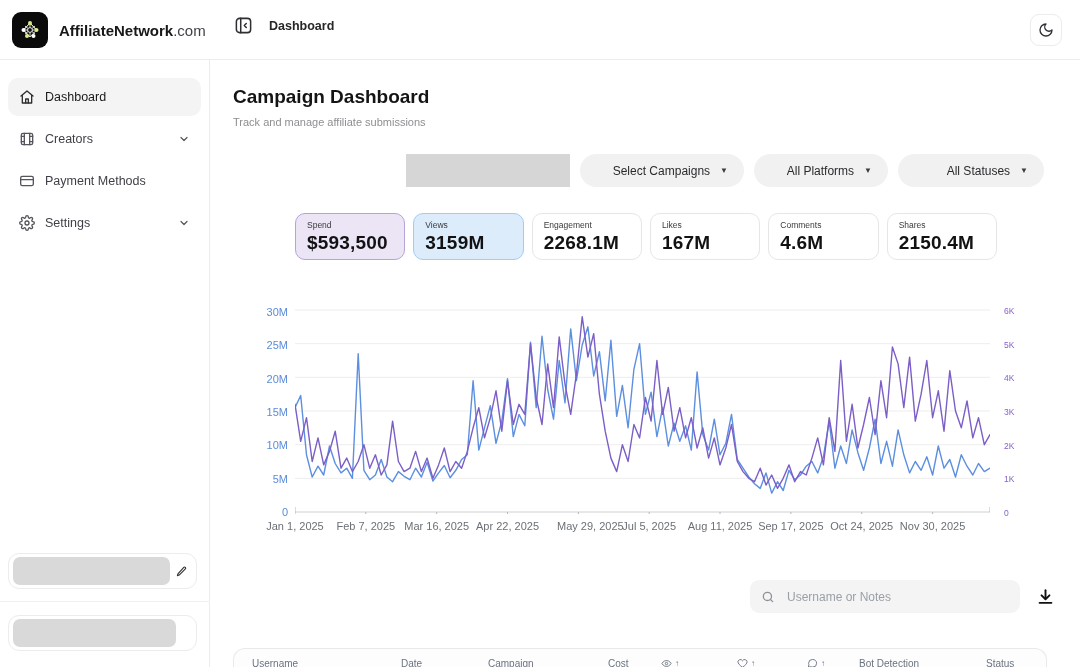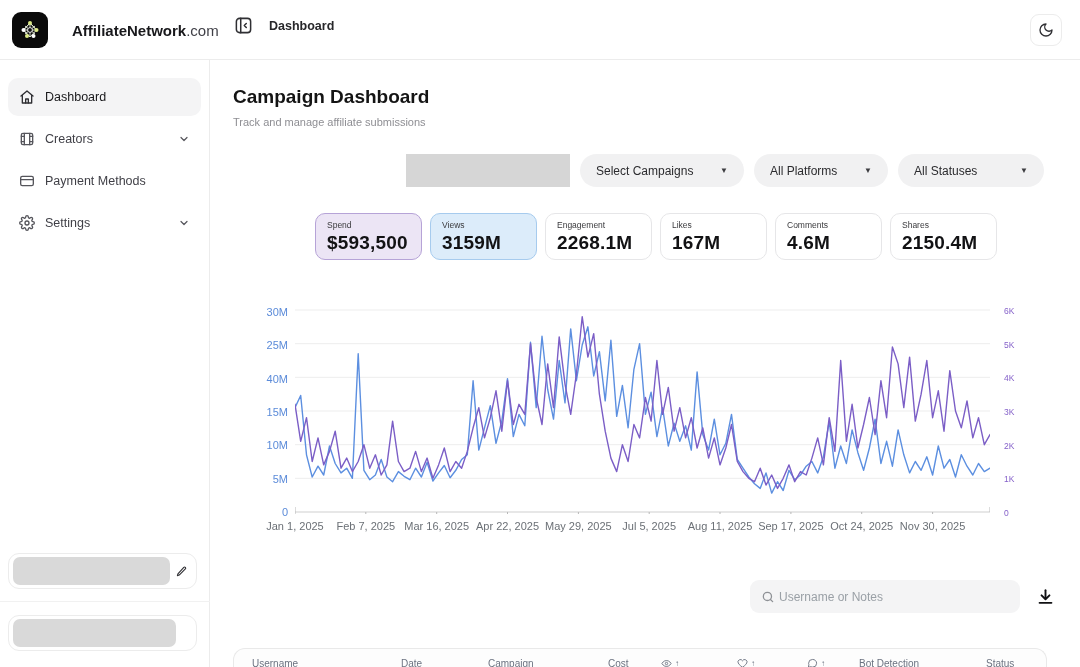--- a/index.html
+++ b/index.html
@@ -3,21 +3,21 @@
 <meta charset="utf-8">
 <style>
   * { margin:0; padding:0; box-sizing:border-box; }
   html,body { width:1080px; height:667px; overflow:hidden; background:#fff;
     font-family:"Liberation Sans","DejaVu Sans",sans-serif; color:#18181b; }
   svg { display:block; }
 
   
   .header { position:absolute; top:0; left:0; width:1080px; height:60px;
     border-bottom:1px solid #ececec; background:#fff; z-index:3; }
-  .brand { position:absolute; left:12px; top:12px; display:flex; align-items:center; gap:24px; }
+  .brand { position:absolute; left:12px; top:12px; display:flex; align-items:center; gap:11px; }
   .logo-box { width:36px; height:36px; background:#0a0a0a; border-radius:9px;
     display:flex; align-items:center; justify-content:center; }
   .brand-text { font-size:15px; color:#18181b; }
   .brand-text b { font-weight:700; }
   .brand-text .suffix { font-weight:400; color:#3f3f46; }
   .crumb-wrap { position:absolute; left:234px; top:16px; display:flex; align-items:center; gap:16px; }
   .crumb-label { font-size:12.5px; font-weight:600; color:#27272a; }
   .theme-btn { position:absolute; right:18px; top:14px; width:32px; height:32px;
     border:1px solid #ececec; border-radius:9px; background:#fff;
     display:flex; align-items:center; justify-content:center; cursor:pointer; }
@@ -38,46 +38,46 @@
 
   
   .main { position:absolute; top:60px; left:210px; width:870px; height:607px; }
   .page-title { position:absolute; left:23px; top:26px; font-size:19px; font-weight:700; color:#141414; }
   .page-sub { position:absolute; left:23px; top:56px; font-size:11px; color:#8e8e93; }
 
   .filters { position:absolute; left:196px; top:94px; width:641px; height:33px;
     display:flex; gap:10px; }
   .filter-skel { width:164px; height:33px; background:#d6d6d6; }
   .pill { height:33px; border-radius:17px; background:#f1f1f2; display:flex; align-items:center;
-    justify-content:space-between; padding:0 16px; font-size:12px; color:#2b2b2e; cursor:pointer; }
+    justify-content:flex-end; padding:0 16px; font-size:12px; color:#2b2b2e; cursor:pointer; }
   .pill.w1{ width:164px; } .pill.w2{ width:134px; } .pill.w3{ width:146px; }
   .caret { font-size:8px; color:#3c3c40; margin-left:10px; }
 
   .stats { position:absolute; left:85px; top:153px; width:702px; height:47px; display:flex; gap:8px; }
   .stat { flex:1; border:1px solid #e6e6e8; border-radius:10px; background:#fff; padding:5px 11px; cursor:pointer; }
   .stat .s-label { font-size:8.5px; color:#3a3a3d; margin-top:1px; }
   .stat .s-value { font-size:19px; font-weight:700; color:#121214; margin-top:2px; letter-spacing:.2px; }
-  .stat.spend { background:#ece5f5; border-color:#b6a3d7;margin-left:20px; }
+  .stat.spend { background:#ece5f5; border-color:#b6a3d7; }
   .stat.views { background:#dcecfa; border-color:#a6cbee; }
 
   
   .chart-wrap { position:absolute; left:0; top:246px; width:870px; height:230px; }
   .y-left { position:absolute; left:16px; top:0; width:62px; height:212px; display:flex;
     flex-direction:column; justify-content:space-between; align-items:flex-end;
     font-size:11px; color:#5b8bd9; }
   .y-right { position:absolute; left:794px; top:0; width:40px; height:212px; display:flex;
     flex-direction:column; justify-content:space-between; align-items:flex-start;
     font-size:8.5px; color:#8561c9; }
   .plot { position:absolute; left:85px; top:2px; width:695px; height:206px; }
   .x-axis { position:absolute; left:85px; top:214px; width:695px; height:12px; font-size:11px; color:#6b7076; }
   .x-axis div { position:absolute; transform:translateX(-50%); white-space:nowrap; }
 
   
   .search-row { position:absolute; left:540px; top:520px; width:270px; height:33px;
-    background:#f4f4f5; border-radius:9px; display:flex; align-items:center; padding:0 11px; gap:4px; }
+    background:#f4f4f5; border-radius:9px; display:flex; align-items:center; padding:0 11px; gap:12px; }
   .search-row input { border:none; outline:none; background:transparent; font-size:12px;
     color:#3f3f46; width:210px; font-family:"Liberation Sans",sans-serif; }
   .search-row input::placeholder { color:#9aa0a6; }
   .dl-btn { position:absolute; left:826px; top:527px; width:20px; height:20px; cursor:pointer; }
 
   .table-card { position:absolute; left:23px; top:588px; width:814px; height:40px;
     border:1px solid #e9e9e9; border-bottom:none; border-radius:12px 12px 0 0; background:#fdfdfd; }
   .th { position:absolute; top:9px; font-size:10px; font-weight:500; color:#6b7280;
     white-space:nowrap; cursor:pointer; display:flex; align-items:center; gap:3px; }
 </style>
@@ -231,21 +231,21 @@
     <div class="stat">
       <div class="s-label">Shares</div>
       <div class="s-value">2150.4M</div>
     </div>
   </div>
 
   <div class="chart-wrap">
     <div class="y-left" id="left-axis">
         <div>30M</div>
         <div>25M</div>
-        <div>40M</div>
+        <div>20M</div>
         <div>15M</div>
         <div>10M</div>
         <div>5M</div>
         <div>0</div>
       </div>
     <svg class="plot" id="chart-svg" viewBox="0 0 695 206" preserveAspectRatio="none">
         <line x1="0" y1="2.0" x2="695" y2="2.0" stroke="#ededed" stroke-width="1"></line>
         <line x1="0" y1="35.7" x2="695" y2="35.7" stroke="#ededed" stroke-width="1"></line>
         <line x1="0" y1="69.3" x2="695" y2="69.3" stroke="#ededed" stroke-width="1"></line>
         <line x1="0" y1="103.0" x2="695" y2="103.0" stroke="#ededed" stroke-width="1"></line>
@@ -274,21 +274,21 @@
         <div>3K</div>
         <div>2K</div>
         <div>1K</div>
         <div>0</div>
       </div>
     <div class="x-axis" id="x-axis">
         <div style="left: 0%;">Jan 1, 2025</div>
         <div style="left: 10.1928%;">Feb 7, 2025</div>
         <div style="left: 20.3857%;">Mar 16, 2025</div>
         <div style="left: 30.5785%;">Apr 22, 2025</div>
-        <div style="left: 40.7713%;">May 29, 2025</div>
+        <div style="left: 40.7713%; padding-left: 24px;">May 29, 2025</div>
         <div style="left: 50.9642%;">Jul 5, 2025</div>
         <div style="left: 61.157%;">Aug 11, 2025</div>
         <div style="left: 71.3499%;">Sep 17, 2025</div>
         <div style="left: 81.5427%; text-align: right;">Oct 24, 2025</div>
         <div style="left: 91.7355%;">Nov 30, 2025</div>
       </div>
   </div>
 
   <div class="search-row">
     <span>

